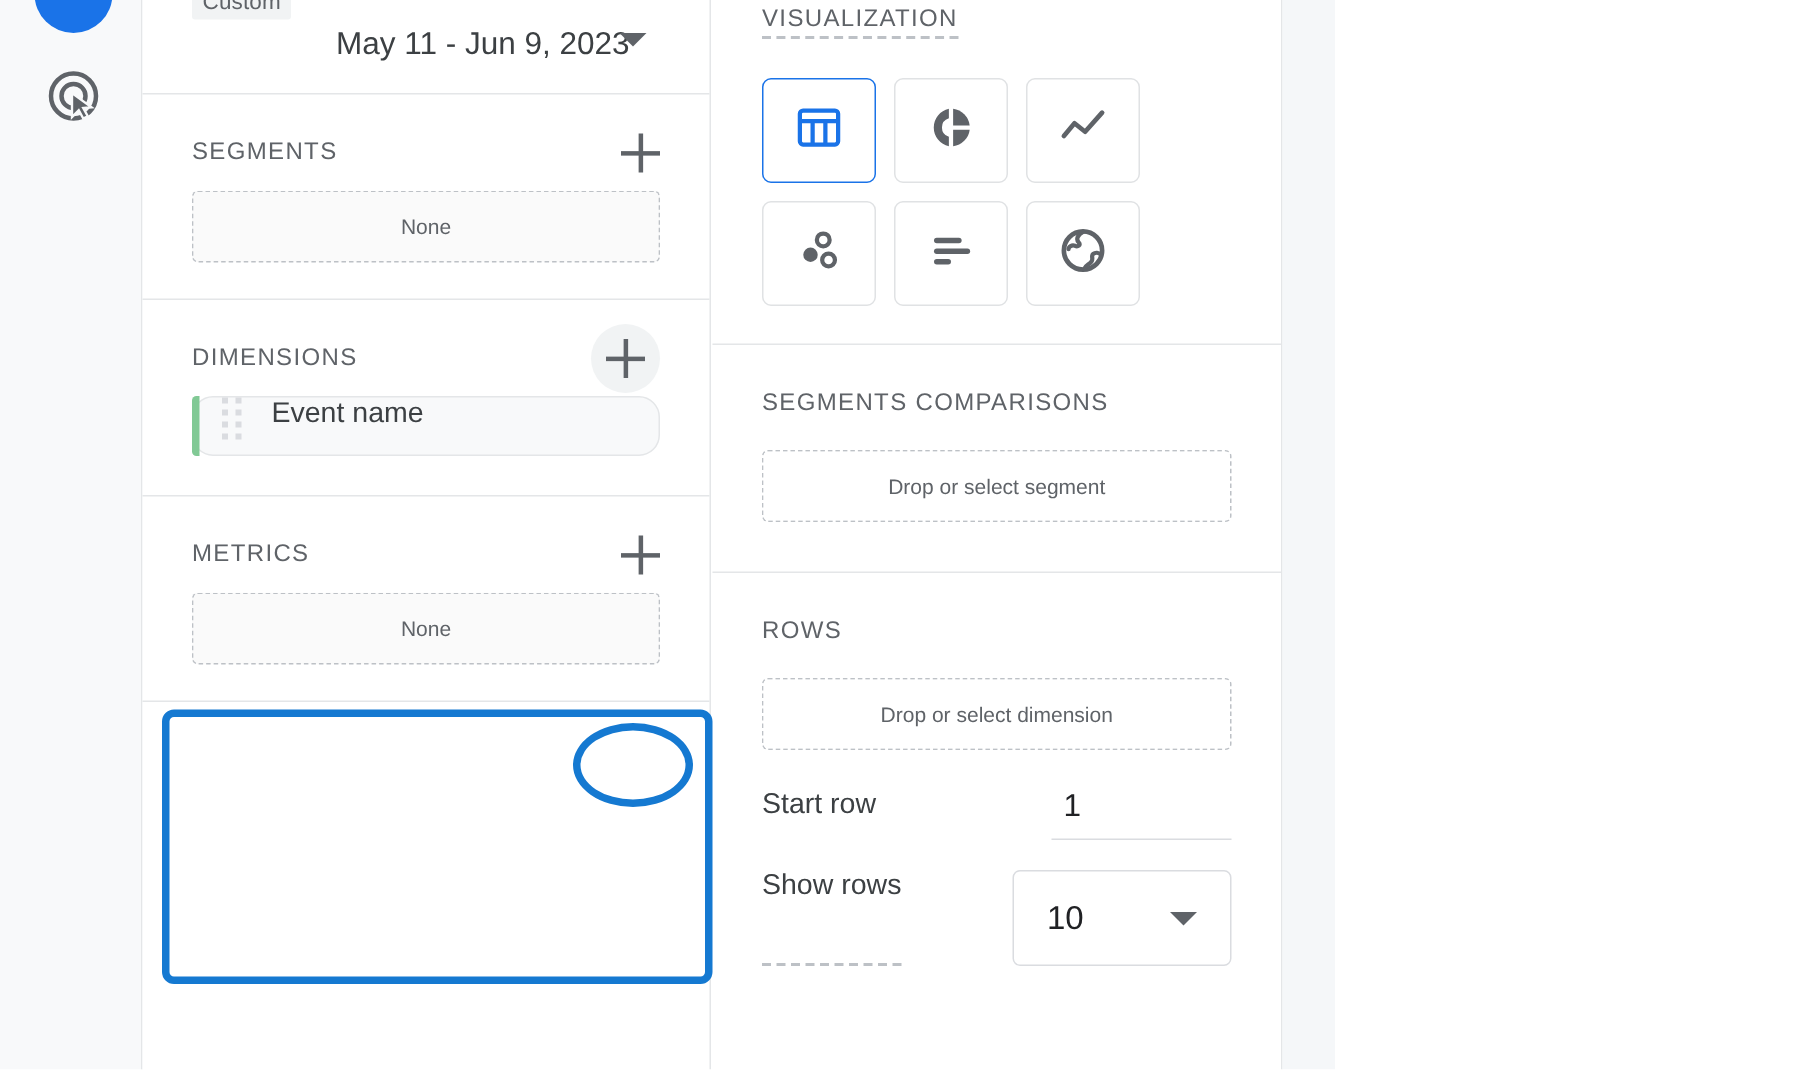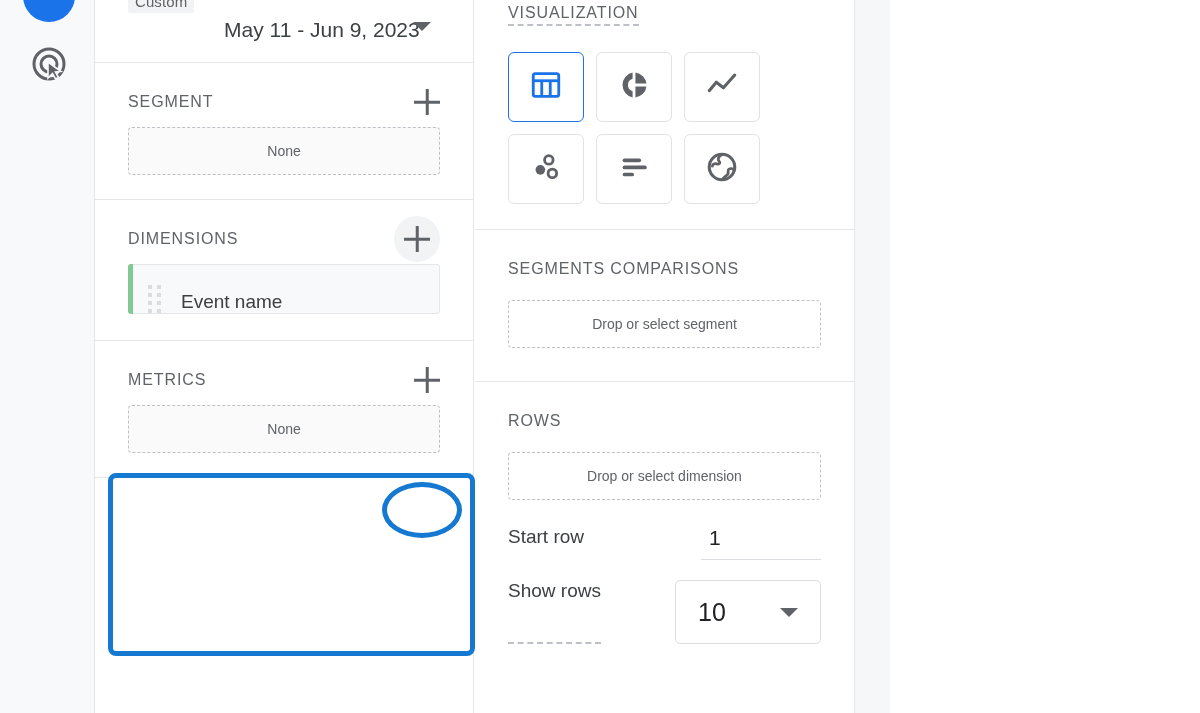--- a/index.html
+++ b/index.html
@@ -92,23 +92,23 @@
   .drop-box {
     border: 1px dashed #bdc1c6; border-radius: 4px;
     background: #fafafa;
     height: 48px; display: flex; align-items: center; justify-content: center;
     font-size: 14px; color: #5f6368; cursor: pointer;
   }
   .drop-box.plain { background: #ffffff; }
 
   
   .chip-row {
-    position: relative; display: flex; align-items: flex-end;
-    height: 50px; margin-bottom: 10px;
-    background: #f8f9fa; border: 1px solid #e4e6e8; border-radius: 3px;
+    position: relative; display: flex; align-items: flex-start;
+    height: 40px; margin-bottom: 10px;
+    background: #f8f9fa; border: 1px solid #e4e6e8; border-radius: 14px;
     cursor: pointer;
   }
   .chip-accent {
     position: absolute; left: -1px; top: -1px; bottom: -1px; width: 5px;
     background: #81c995; border-radius: 3px 0 0 3px;
   }
   .drag-handle {
     width: 14px; margin-left: 19px;
     display: grid; grid-template-columns: 4px 4px; gap: 4px 5px;
   }
@@ -133,21 +133,21 @@
   .start-row-input {
     width: 120px; border: none; border-bottom: 1px solid #dadce0;
     font-family: "Liberation Sans", sans-serif; font-size: 21px; color: #202124;
     padding: 0 0 9px 8px; background: transparent; outline: none;
   }
   .select-box {
     width: 146px; height: 64px; border: 1px solid #dadce0; border-radius: 5px;
     display: flex; align-items: center; justify-content: space-between;
     padding: 0 22px 0 22px; cursor: pointer;
   }
-  .select-value { font-size: 25px; color: #202124; }
+  .select-value { font-size: 22px; color: #202124; }
   .select-caret {
     width: 0; height: 0;
     border-left: 9px solid transparent; border-right: 9px solid transparent;
     border-top: 9px solid #5f6368;
   }
 
   
   .anno { position: absolute; pointer-events: none; }
   .anno-rect {
     left: 108px; top: 473px; width: 367px; height: 183px;
@@ -177,21 +177,21 @@
   <div class="panel-left">
 
     <div class="section daterange">
       <div class="chip-custom">Custom</div>
       <div class="daterange-value">May 11 - Jun 9, 2023</div>
       <div class="caret-down"></div>
     </div>
 
     <div class="section">
       <div class="sec-head">
-        <span class="sec-title">SEGMENT</span>
+        <span class="sec-title">SEGMENTS</span>
         <span class="plus-btn"></span>
       </div>
       <div class="drop-box">
         <span>None</span>
       </div>
       <div style="height:24px"></div>
     </div>
 
     <div class="section">
       <div class="sec-head">

